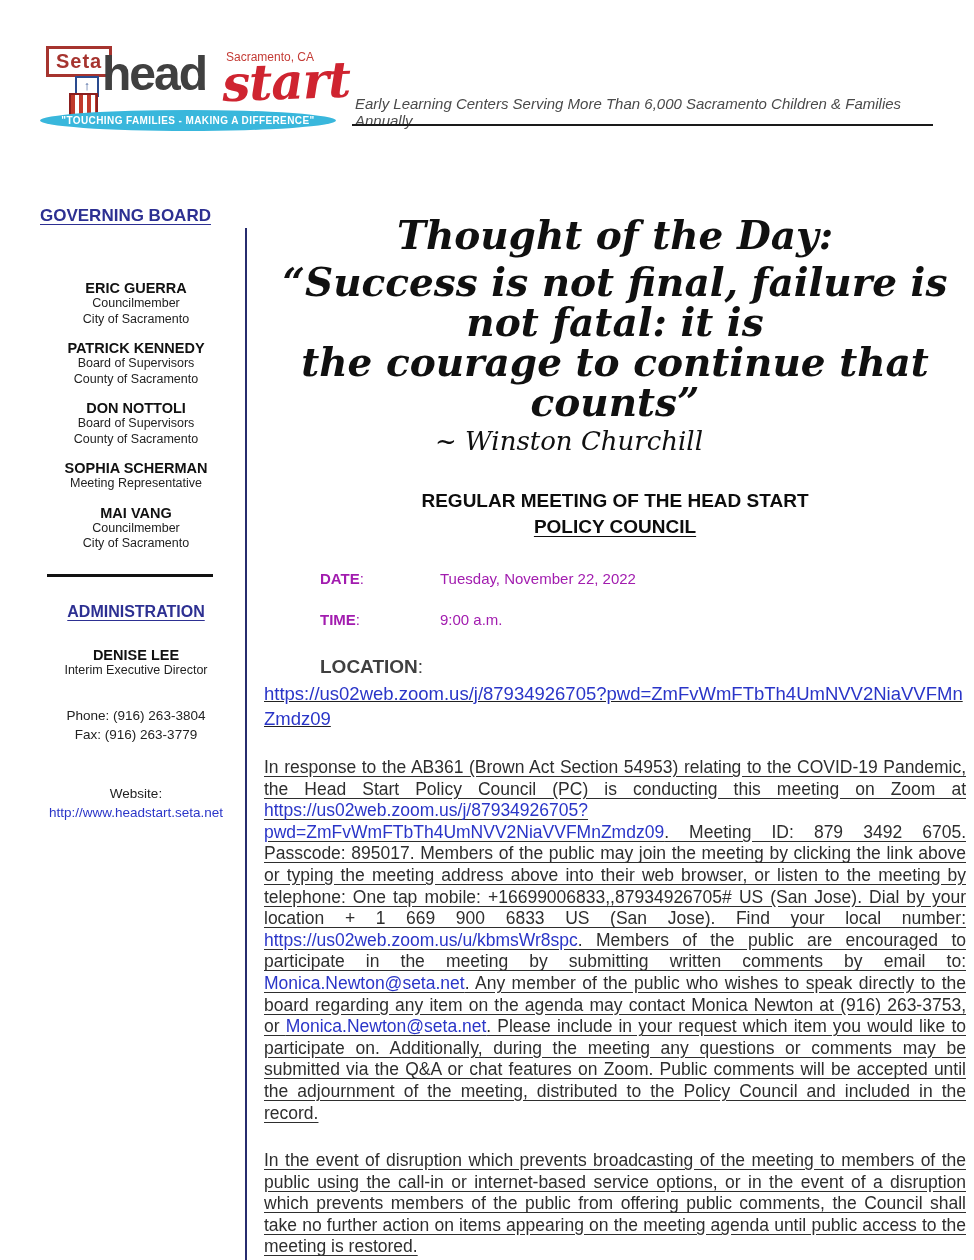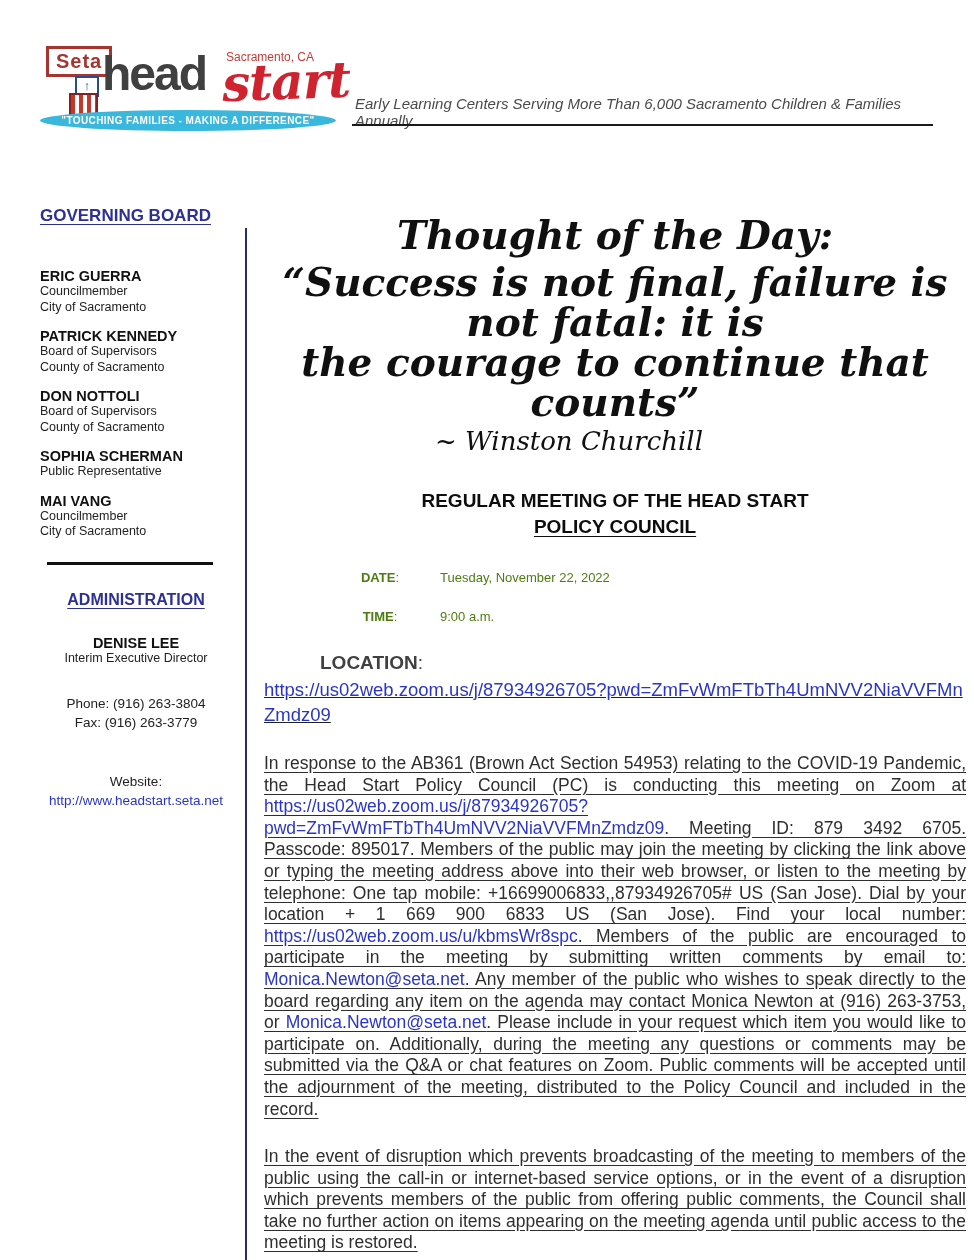--- a/index.html
+++ b/index.html
@@ -27,21 +27,21 @@
             border-radius:50%;text-align:center;}
   .banner span{color:#ffffff;font-size:10px;font-weight:bold;line-height:21px;letter-spacing:.4px;}
   .tagline{position:absolute;left:355px;top:95px;width:580px;font-style:italic;
             font-size:15px;color:#4a4a4a;}
   .tagline-rule{position:absolute;left:352px;top:124px;width:581px;height:2px;background:#1a1a1a;}
 
   
   .sidebar{position:absolute;left:40px;top:206px;width:192px;}
   .sb-heading{color:#2d3092;font-weight:bold;font-size:17px;text-decoration:underline;
             text-underline-offset:3px;}
-  .members{margin-top:42px;text-align:left;}
+  .members{margin-top:54px;text-align:center;}
   .member{margin-bottom:13px;}
   .member .name{font-size:14.5px;font-weight:bold;color:#111;}
   .member .sub{font-size:12.5px;color:#222;line-height:15.5px;}
   .admin-rule{margin:22px 0 0 7px;width:166px;height:3px;background:#111;}
   .admin-heading{margin-top:26px;text-align:center;color:#2d3092;font-weight:bold;
             font-size:16px;text-decoration:underline;text-underline-offset:3px;}
   .admin-person{margin-top:26px;text-align:center;}
   .addr-block{margin-top:30px;text-align:center;font-size:13.5px;line-height:19px;color:#222;}
   .phone-block{margin-top:28px;text-align:center;font-size:13.5px;line-height:19px;color:#222;}
   .web-block{margin-top:40px;text-align:center;font-size:13.5px;line-height:19px;}
@@ -55,21 +55,21 @@
   .thought-title{font-family:"DejaVu Serif",serif;font-style:italic;font-weight:bold;
             font-size:39px;text-align:center;color:#101010;}
   .quote{font-family:"DejaVu Serif",serif;font-style:italic;font-weight:bold;
             font-size:39px;line-height:40px;text-align:center;color:#101010;margin-top:4px;}
   .quote span{display:block;}
   .attribution{font-family:"DejaVu Serif",serif;font-style:italic;font-size:26px;
             text-align:center;padding-right:92px;margin-top:4px;color:#101010;}
   .meeting-title{margin-top:32px;text-align:center;font-weight:bold;font-size:19px;
             line-height:26px;color:#0d0d0d;}
   .meeting-title .u{text-decoration:underline;text-underline-offset:3px;}
-  .row{display:flex;padding-left:56px;font-size:13px;color:#4d7c0f;text-align:center;}
+  .row{display:flex;padding-left:56px;font-size:15px;color:#a21caf;}
   .row.date{margin-top:30px;}
   .row.time{margin-top:24px;}
   .row .lbl{font-weight:bold;}
   .row .lblbox{width:120px;}
   .loc-label{margin-top:28px;padding-left:56px;font-size:19px;color:#404040;}
   .loc-label .lbl{font-weight:bold;}
   .loc-link{margin-top:3px;font-size:18.5px;line-height:25px;text-decoration:underline;
             word-break:break-all;}
   .body-par{margin-top:26px;font-size:17.5px;line-height:21.6px;text-align:justify;
             text-decoration:underline;text-underline-offset:2.5px;color:#2e2e2e;}
@@ -111,21 +111,21 @@
         <div class="sub">Board of Supervisors</div>
         <div class="sub">County of Sacramento</div>
       </div>
       <div class="member">
         <div class="name">DON NOTTOLI</div>
         <div class="sub">Board of Supervisors</div>
         <div class="sub">County of Sacramento</div>
       </div>
       <div class="member">
         <div class="name">SOPHIA SCHERMAN</div>
-        <div class="sub">Public Representative</div>
+        <div class="sub">Meeting Representative</div>
         <div class="sub"></div>
       </div>
       <div class="member">
         <div class="name">MAI VANG</div>
         <div class="sub">Councilmember</div>
         <div class="sub">City of Sacramento</div>
       </div>
     </div>
 
     <div class="admin-rule"></div>

